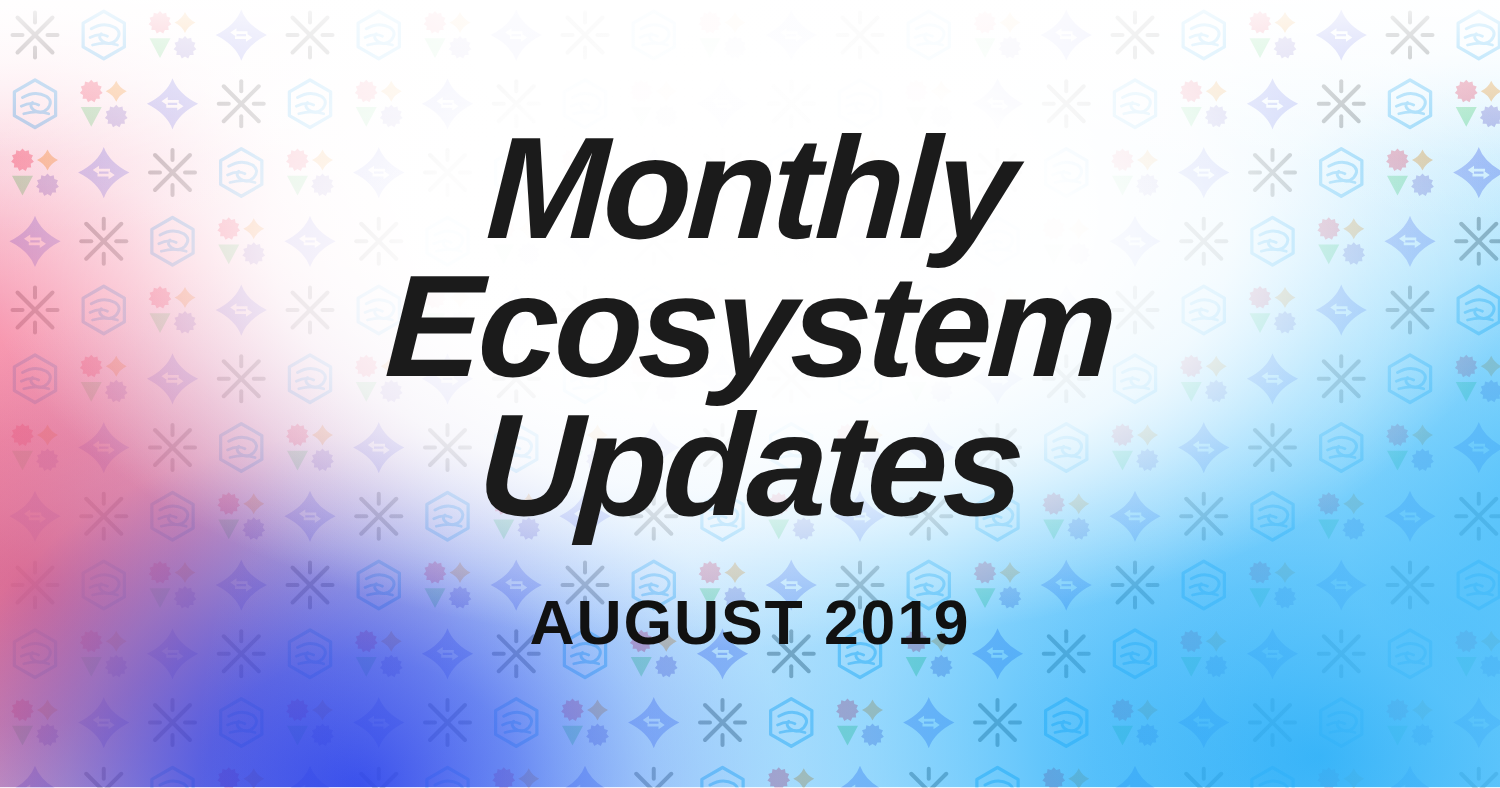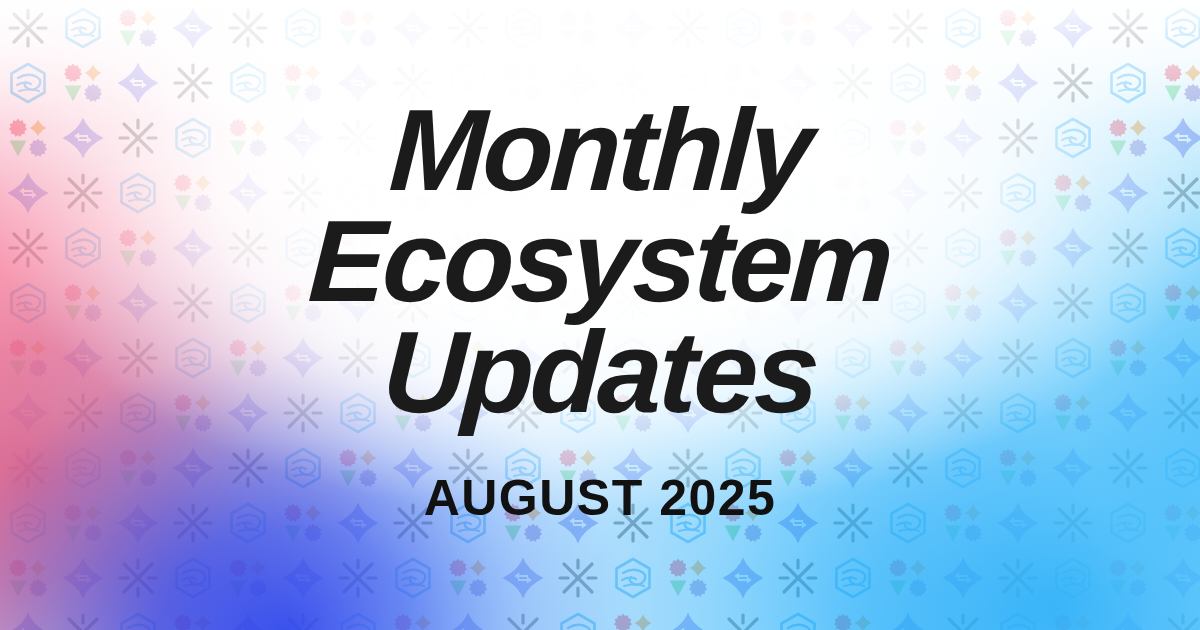--- a/index.html
+++ b/index.html
@@ -2465,16 +2465,16 @@
   <div class="wash" id="wash-indigo"></div>
   <div class="wash" id="wash-cyan"></div>
   <div class="wash" id="wash-cyan2"></div>
   <div class="wash" id="wash-white"></div>
   <div class="wash" id="wash-top"></div>
 
   <div id="headline">
     <div class="title-line" id="title-line-1">Monthly</div>
     <div class="title-line" id="title-line-2">Ecosystem</div>
     <div class="title-line" id="title-line-3">Updates</div>
-    <div id="date-line">AUGUST 2025</div>
+    <div id="date-line">AUGUST 2019</div>
   </div>
 
 </div>
 
 </body></html>

